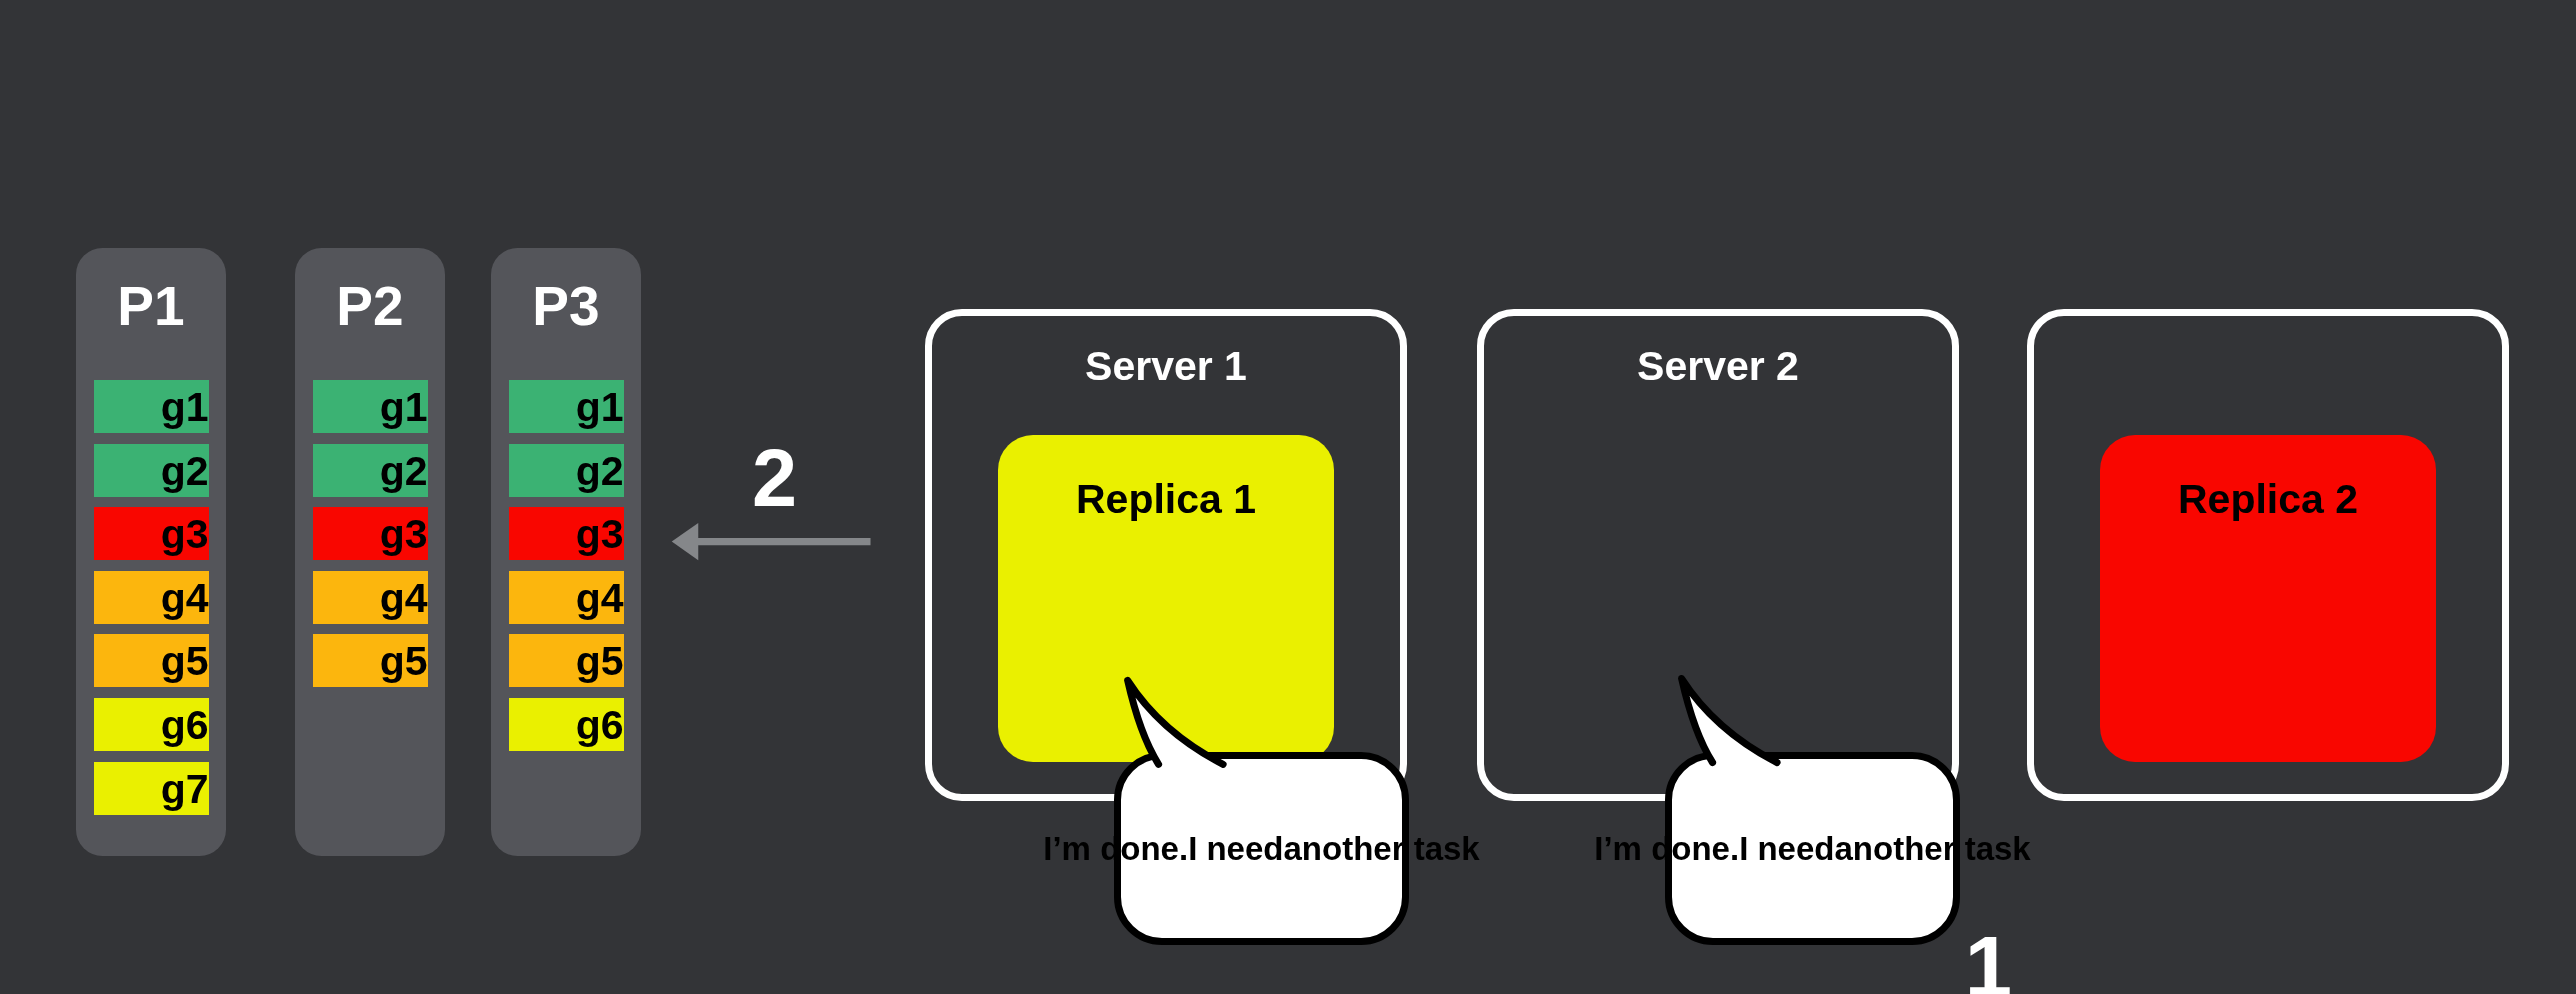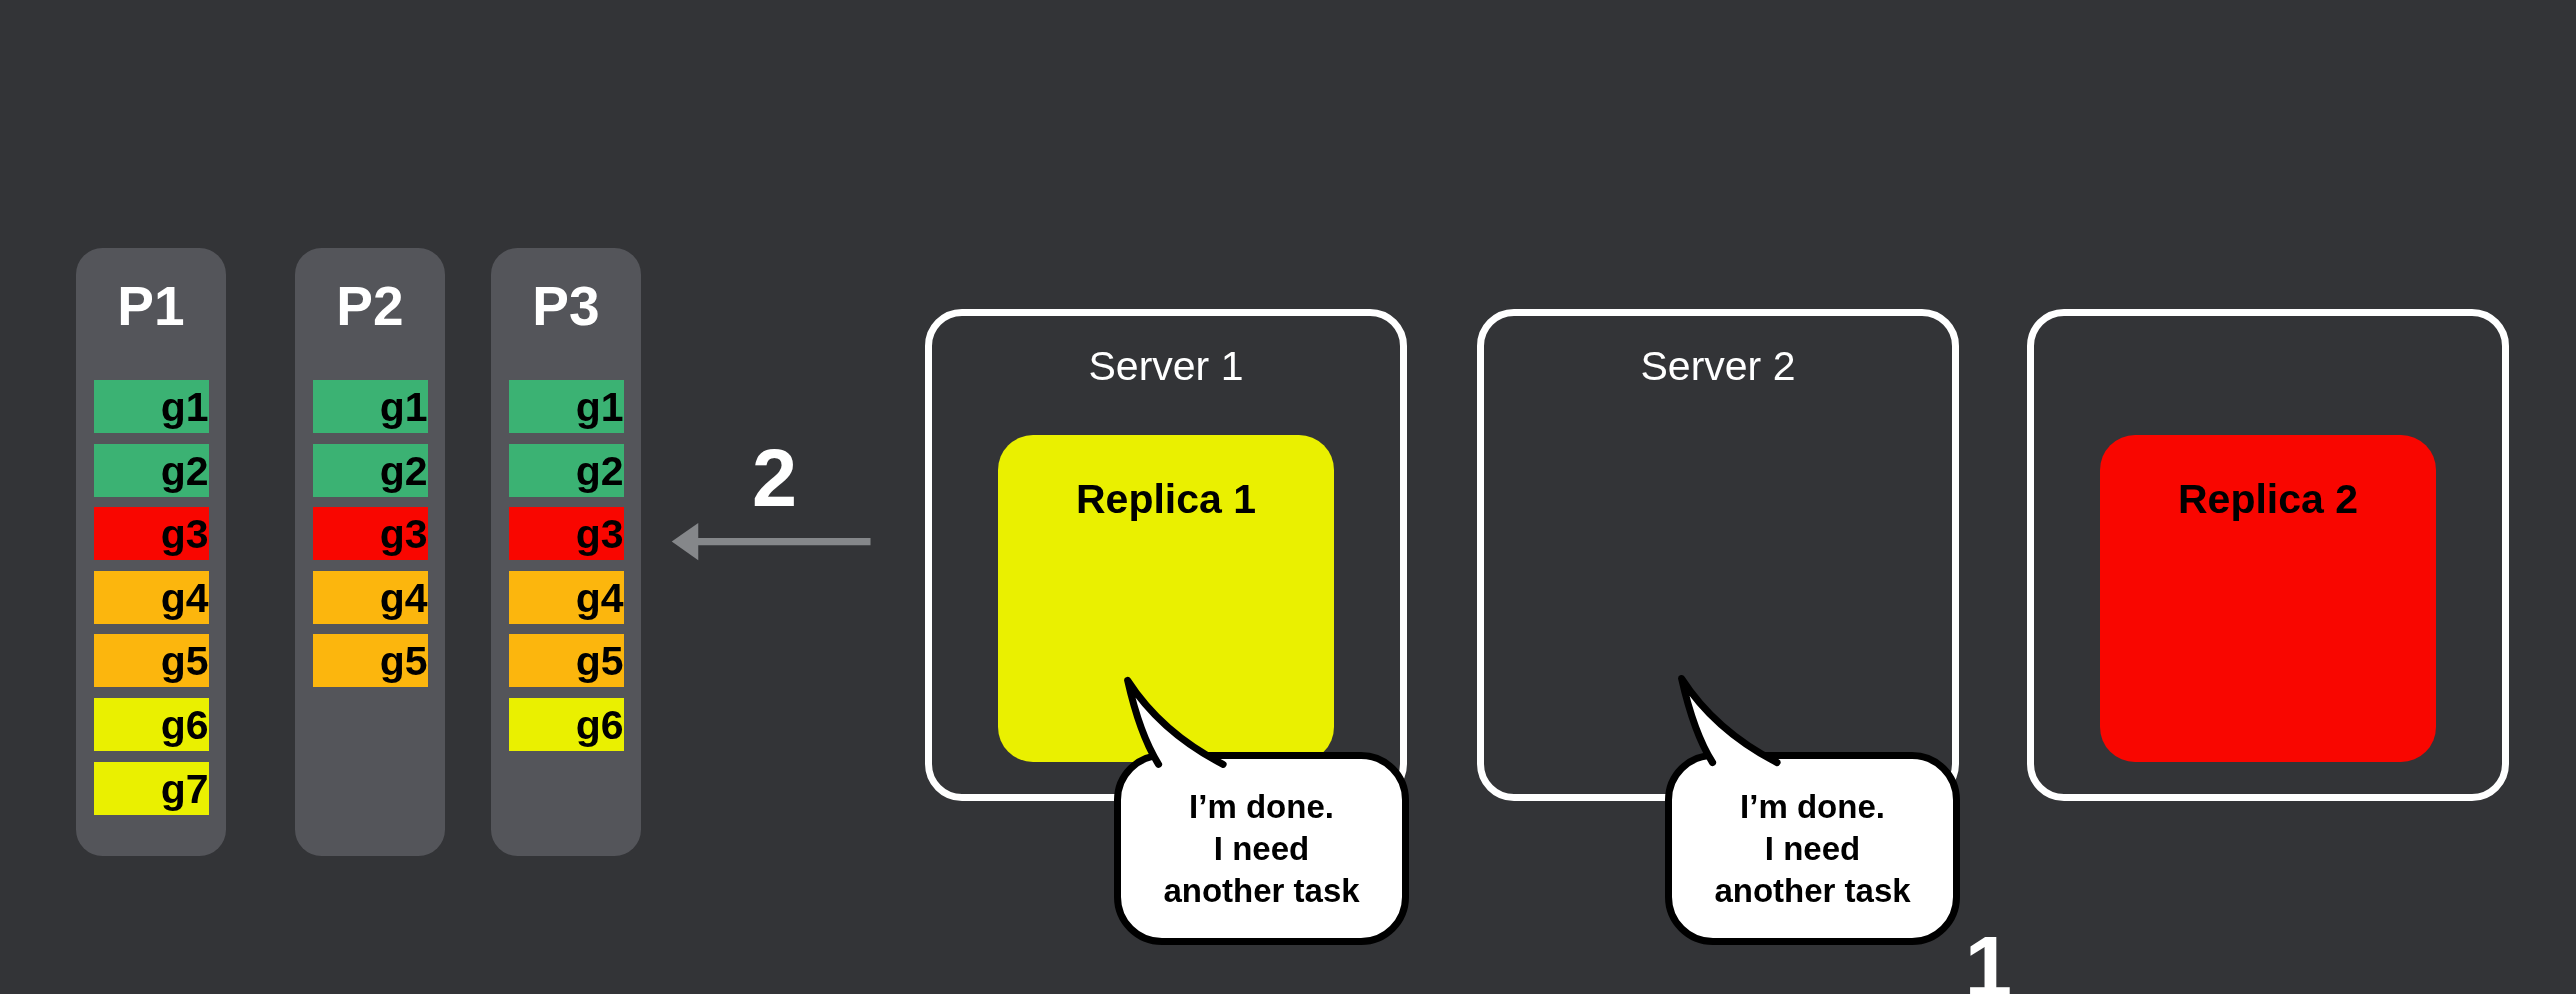--- a/index.html
+++ b/index.html
@@ -26,37 +26,37 @@
     font-size:41px; font-weight:bold; line-height:54px;
   }
 
   
   .server {
     position:absolute; top:309px; width:482px; height:492px;
     box-sizing:border-box; border:7px solid #ffffff; border-radius:37px;
   }
   .server-title {
     margin-top:30px; text-align:center;
-    color:#ffffff; font-weight:normal; font-size:41px; line-height:1;
+    color:#ffffff; font-weight:bold; font-size:41px; line-height:1;
   }
   .replica {
     position:absolute; top:119px; left:50%; transform:translateX(-50%);
     width:336px; height:327px; border-radius:35px;
   }
   .replica-label {
     padding-top:44px; text-align:center;
     color:#000; font-weight:bold; font-size:41px; line-height:1;
   }
 
   
   .bubble {
     position:absolute; top:752px; width:295px; height:193px;
     box-sizing:border-box; background:#ffffff; border:7px solid #000;
     border-radius:48px; z-index:4;
-    display:flex; flex-direction:column; justify-content:center; align-items:center;
+    display:flex; flex-direction:row; justify-content:center; align-items:center;
   }
   .bubble-line {
     color:#000; font-weight:bold; font-size:33px; line-height:42px; white-space:nowrap;
   }
 
   
   .step-label {
     position:absolute; color:#ffffff; font-weight:bold; line-height:1;
     text-align:center; width:103px;
   }

